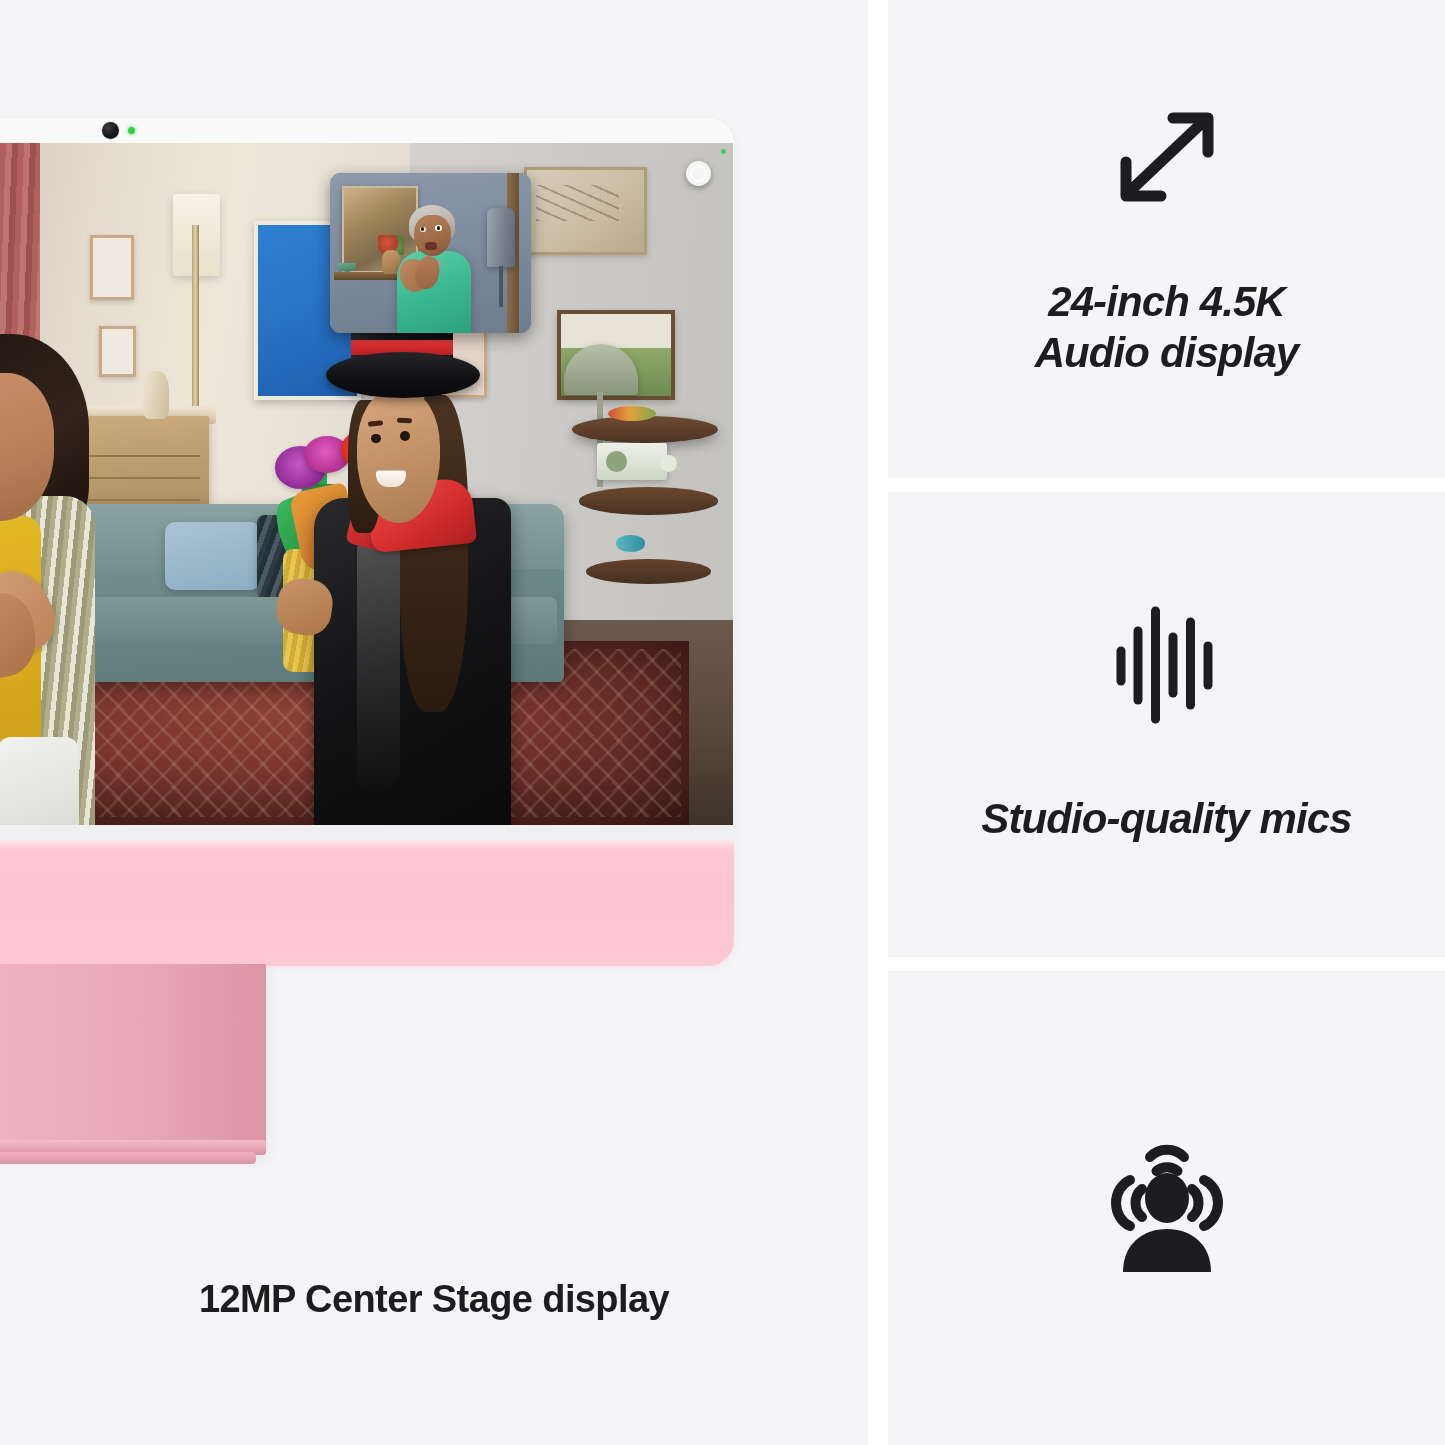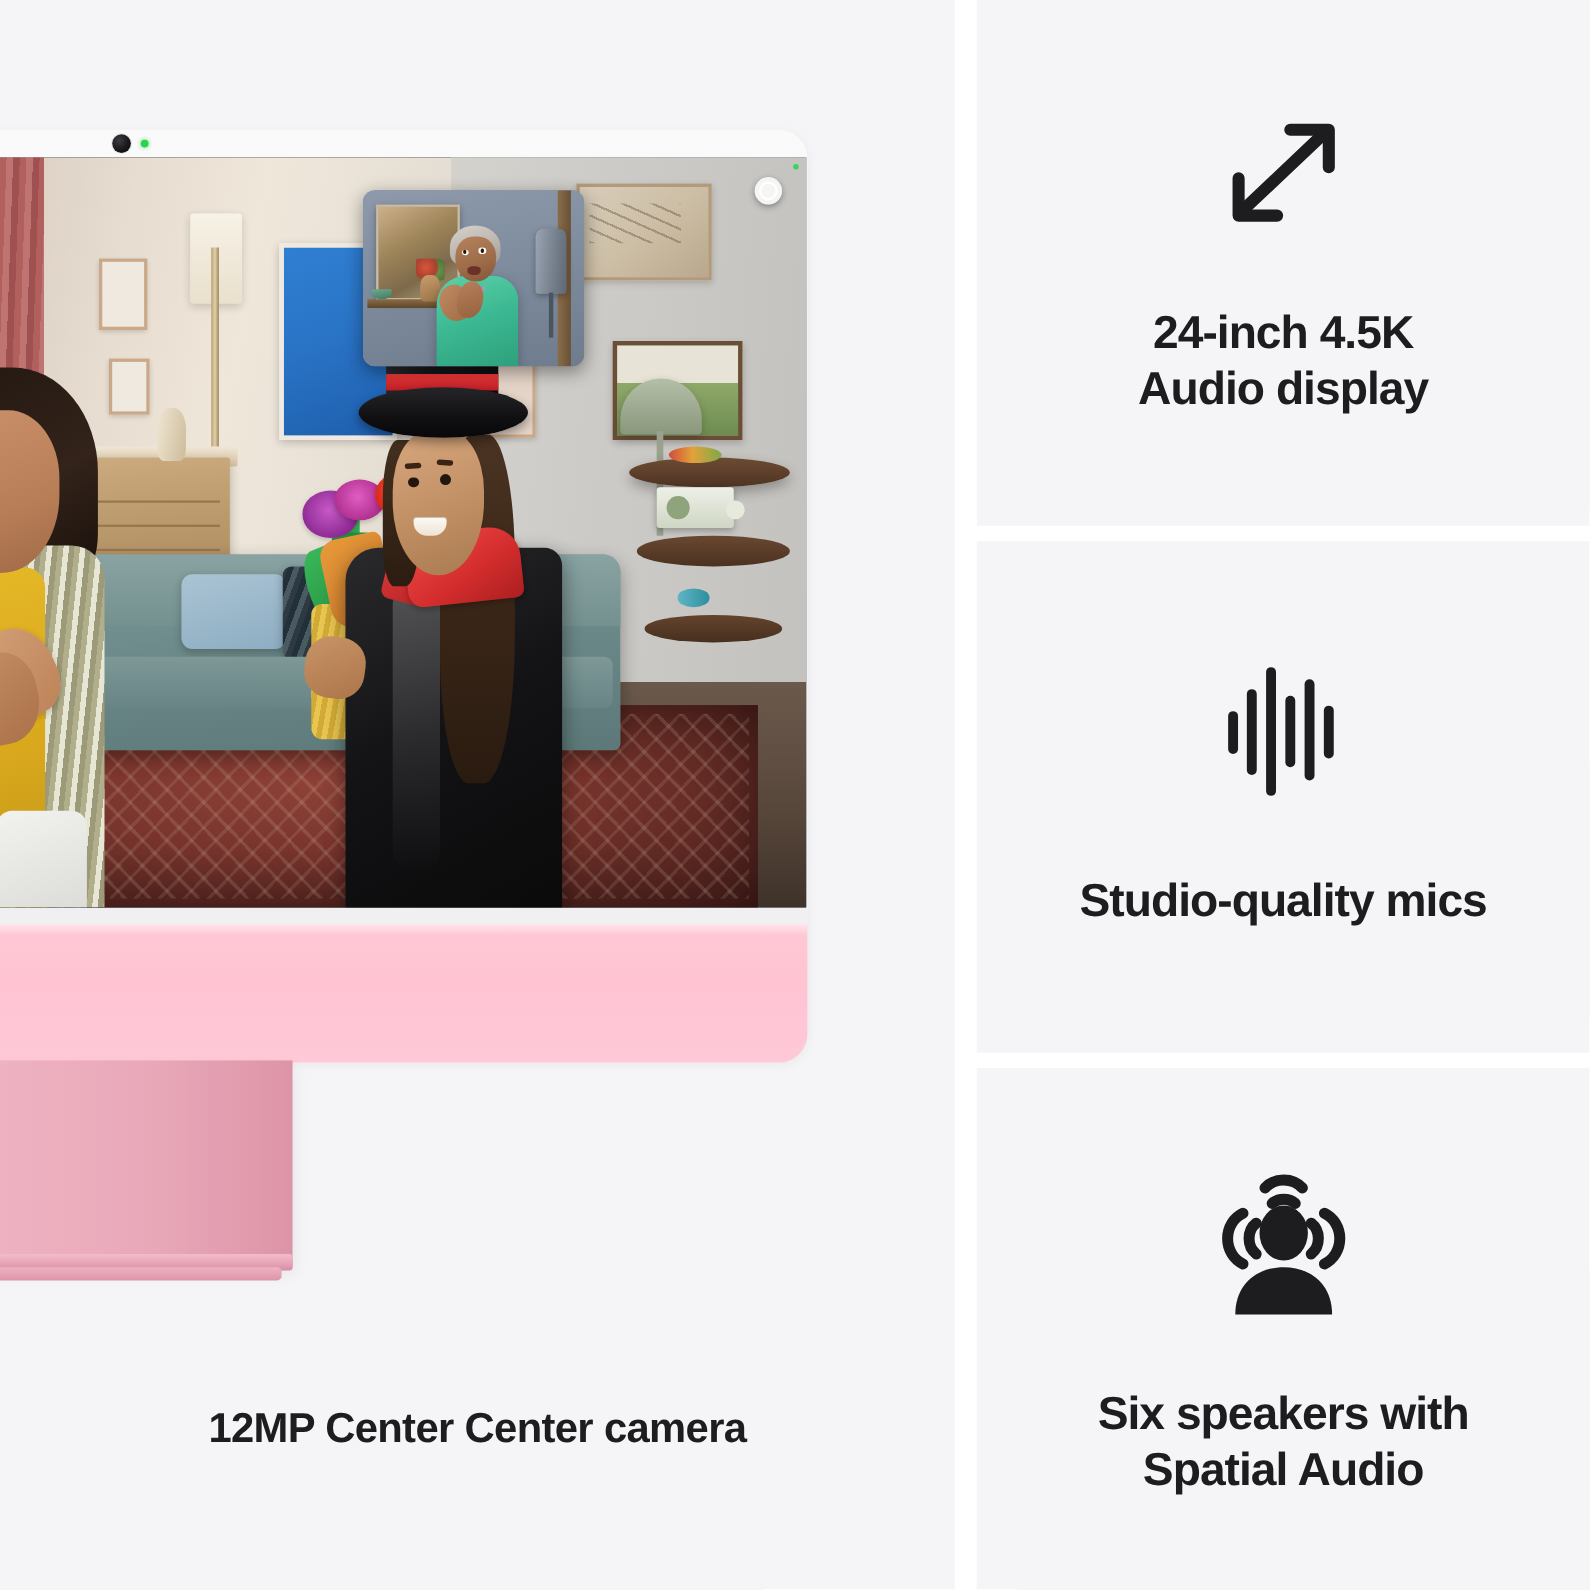--- a/index.html
+++ b/index.html
@@ -271,21 +271,21 @@
     background:linear-gradient(90deg,rgba(255,255,255,0.0) 0%,rgba(255,255,255,0.45) 22%,rgba(255,255,255,0.05) 46%,rgba(255,255,255,0.0) 100%);}
   .stand-foot{position:absolute;left:-300px;top:1140px;width:566px;height:15px;
     background:linear-gradient(180deg,#f3bccb 0%,#e7a4b6 55%,#d88ea2 100%);border-radius:0 3px 3px 0;}
   .stand-foot2{position:absolute;left:-260px;top:1152px;width:516px;height:12px;
     background:linear-gradient(180deg,#eeb2c2 0%,#dd95a8 100%);border-radius:0 4px 4px 0;}
 
   .left-caption{position:absolute;left:0;top:1278px;width:868px;text-align:center;
     font-size:38px;font-weight:700;letter-spacing:-0.6px;color:#1d1d1f;}
 
   
-  .right-col{position:absolute;left:888px;top:0;width:557px;height:1445px;}
+  .right-col{position:absolute;left:888px;top:0;width:557px;height:1445px;font-style:italic;}
   .feature-card{position:absolute;left:0;width:557px;background:#f5f5f7;
     display:flex;flex-direction:column;align-items:center;justify-content:center;}
   #card-display{top:0;height:478px;}
   #card-mics{top:492px;height:465px;}
   #card-speakers{top:971px;height:474px;}
   .icon-wrap{display:flex;align-items:center;justify-content:center;margin-bottom:10px;}
   .card-label{font-size:42px;font-weight:700;letter-spacing:-0.9px;color:#1d1d1f;
     text-align:center;line-height:1.22;}
   #card-display .card-label{margin-top:48px;}
   #card-mics .card-label{margin-top:58px;}
@@ -423,21 +423,21 @@
 
       <div class="imac-chin"></div>
       <div class="imac-chin-top-shade"></div>
     </div>
 
     <div class="stand-neck"></div>
     <div class="stand-neck-shine"></div>
     <div class="stand-foot"></div>
     <div class="stand-foot2"></div>
 
-    <div class="left-caption">12MP Center Center camera</div>
+    <div class="left-caption">12MP Center Stage display</div>
   </div>
 
   <div class="right-col">
 
     <div class="feature-card" id="card-display">
       <div class="icon-wrap">
         <svg class="ic" width="128" height="118" viewBox="0 0 128 118" fill="none" stroke="#1d1d1f" stroke-width="11" stroke-linecap="round" stroke-linejoin="round">
           <path d="M26 92 L102 20"></path>
           <path d="M70 18 L105 18 L105 52"></path>
           <path d="M58 96 L23 96 L23 62"></path>
@@ -473,20 +473,16 @@
             <path d="M53.5 39 A15 13 0 0 1 74.5 39"></path>
             <path d="M27 48 A23 25 0 0 0 27 94"></path>
             <path d="M39 57 A15 17 0 0 0 39 85"></path>
             <path d="M101 48 A23 25 0 0 1 101 94"></path>
             <path d="M89 57 A15 17 0 0 1 89 85"></path>
           </g>
           <ellipse cx="64" cy="66" rx="22" ry="25" fill="#1d1d1f"></ellipse>
           <path d="M20 140 C20 112 40 97 64 97 C88 97 108 112 108 140 Z" fill="#1d1d1f"></path>
         </svg>
       </div>
-      <div class="card-label">
-        <span>Six speakers with</span><br>
-        <span>Spatial Audio</span>
-      </div>
     </div>
 
   </div>
 </div>
 
 </body></html>

